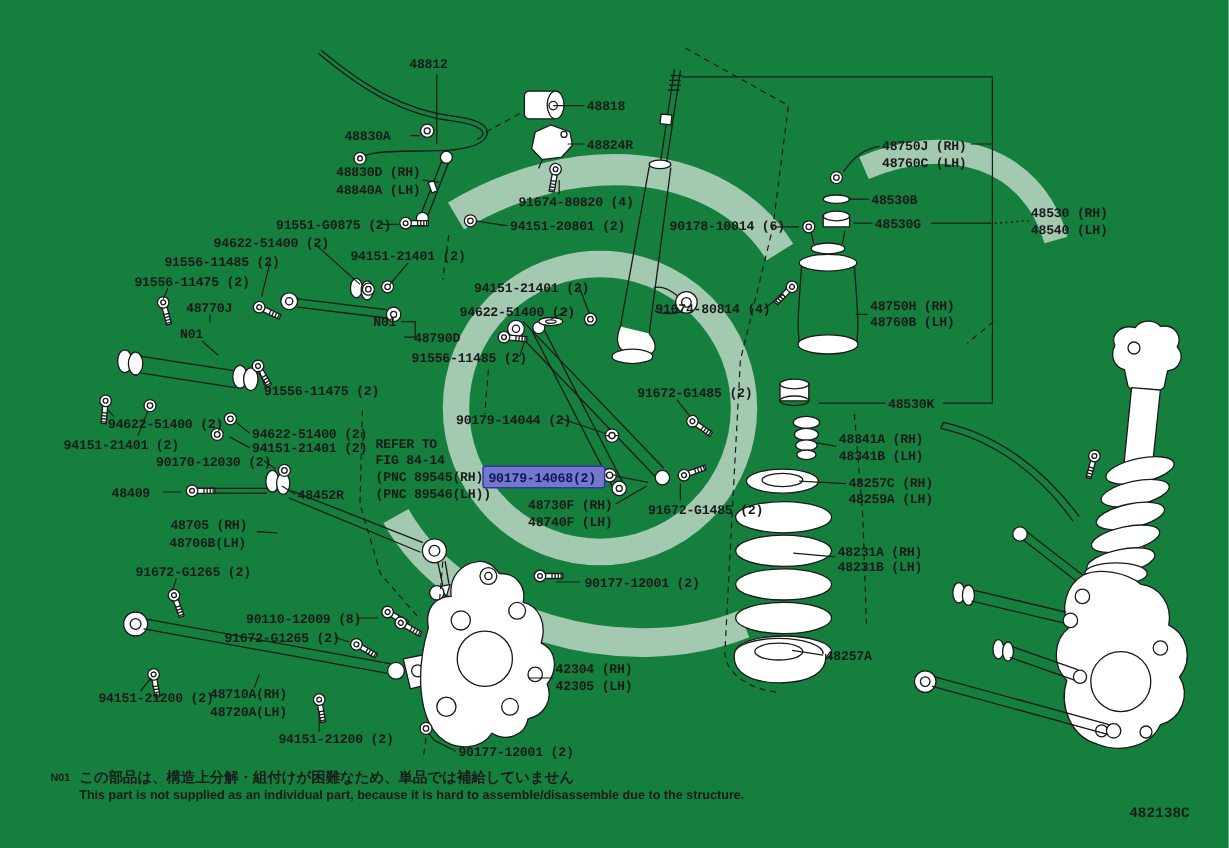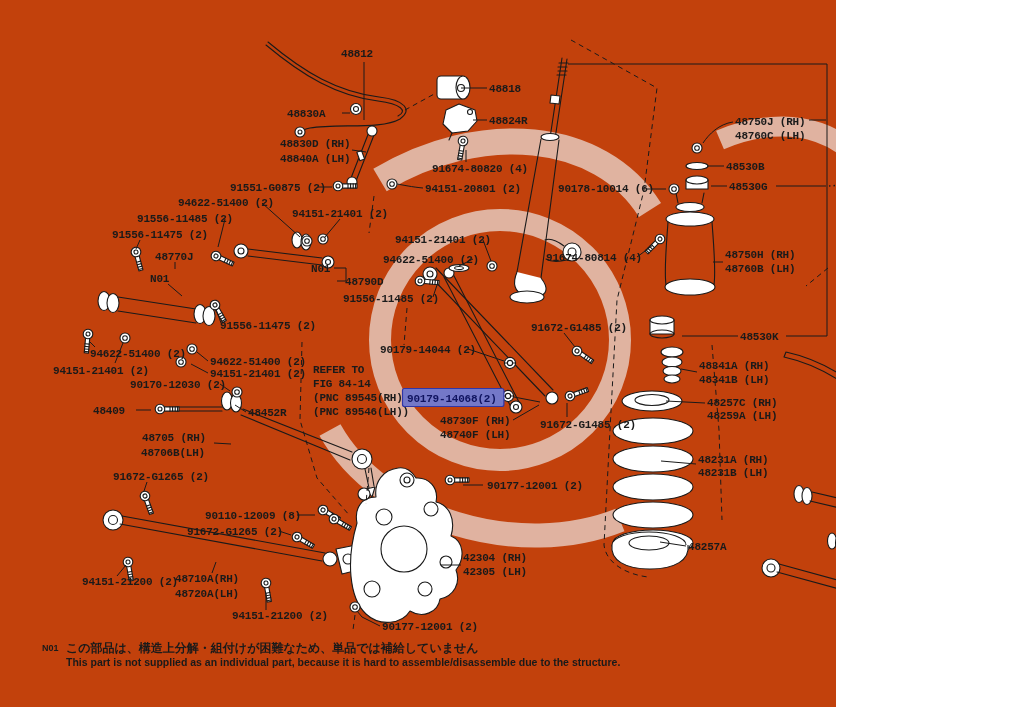--- a/index.html
+++ b/index.html
@@ -1,16 +1,16 @@
 <!DOCTYPE html>
 <html style="--line: #1a1a1a; --hl-fill: #7478c8; --hl-border: #3036a8; --hl-text: #101460;"><head>
 <meta charset="utf-8">
 <style>
   html,body{margin:0;padding:0;background:#fff;}
-  .stage{position:relative;width:836px;height:707px;background:#c2410c;overflow:hidden;}
+  .stage{position:relative;width:1024px;height:707px;background:#15803d;overflow:hidden;}
   svg{display:block;}
   .art{stroke:var(--line,#1a1a1a);stroke-width:1.1;fill:none;stroke-linecap:round;stroke-linejoin:round;}
   .artw{stroke:var(--line,#1a1a1a);stroke-width:1.1;fill:#fff;stroke-linejoin:round;}
   .lead{stroke:var(--line,#1a1a1a);stroke-width:1;fill:none;}
   .dash{stroke:var(--line,#1a1a1a);stroke-width:1;fill:none;stroke-dasharray:5 4;}
   .dots{stroke:var(--line,#1a1a1a);stroke-width:1.4;fill:none;stroke-dasharray:1.5 3;}
   .wm{stroke:#f0f0f0;fill:none;}
   .plbl{font:bold 11px "Liberation Mono","DejaVu Sans Mono",monospace;letter-spacing:-0.2px;fill:#1a1a1a;}
   .hltext{fill:var(--hl-text,#101460);}
   .hlbox{fill:var(--hl-fill,#7478c8);stroke:var(--hl-border,#3036a8);stroke-width:1.2;}

